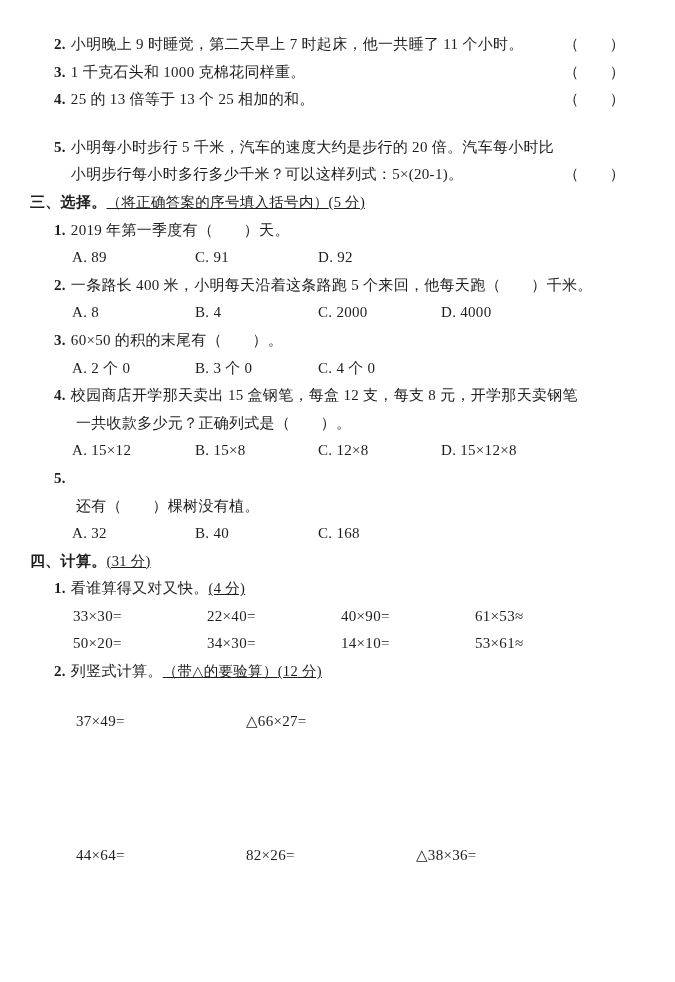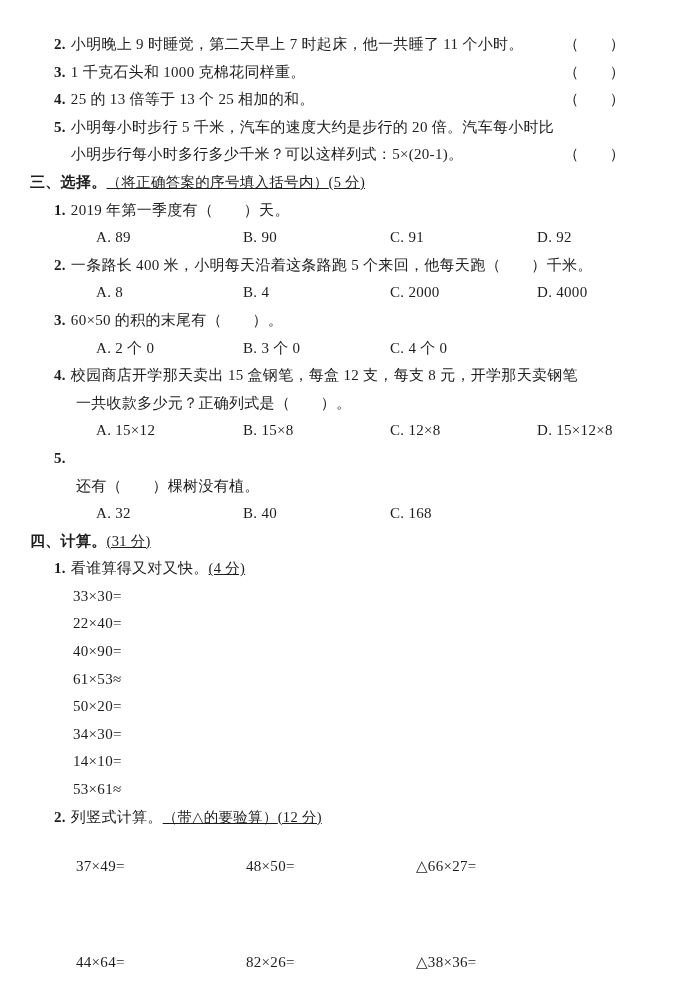--- a/index.html
+++ b/index.html
@@ -6,39 +6,39 @@
   body {
     width: 675px; height: 982px;
     background: #ffffff;
     font-family: "Liberation Serif", "DejaVu Serif", serif;
     font-size: 15px;
     color: #1d1d1d;
     overflow: hidden;
   }
   .doc { padding-top: 31px; line-height: 27.6px; letter-spacing: 0.3px; }
   .row { display: flex; align-items: baseline; }
-  .grow { flex: 1; }
+  .grow { flex: 1; margin-top: 20px; }
   .num {
     font-weight: bold;
     margin-left: 54px;
     margin-right: 5px;
     white-space: pre;
   }
   .bracket { margin-left: auto; margin-right: 50px; white-space: pre; }
   .hang { margin-left: 76px; }
   .sec-line { margin-left: 30px; }
   .sec-title { font-weight: bold; margin-top: 32px; }
   .note { font-size: 14.5px; text-decoration: underline; }
   .opts { margin-left: 72px; display: flex; }
-  .opt { width: 123px; white-space: pre; margin-left: 24px; }
-  .crow { margin-left: 73px; display: flex; flex-direction: column; }
+  .opt { width: 123px; white-space: pre; }
+  .crow { margin-left: 73px; display: flex; }
   .cexp { width: 134px; white-space: pre; }
   .vrow { margin-left: 76px; display: flex; margin-top: 22px; }
   .vexp { width: 170px; white-space: pre; }
-  .vrow2 { margin-top: 68px; align-items: center; }
+  .vrow2 { margin-top: 107px; align-items: center; }
 </style>
 </head>
 <body>
 
 <div class="doc">
 
   <div class="row">
     <span class="num">2.</span>
     <span>小明晚上 9 时睡觉，第二天早上 7 时起床，他一共睡了 11 个小时。</span>
     <span class="bracket">（　　）</span>
@@ -68,21 +68,20 @@
     <span class="sec-title">三、选择。</span><span class="note">（将正确答案的序号填入括号内）</span><span class="note">(5 分)</span>
   </div>
 
   <div>
     <div class="row">
       <span class="num">1.</span>
       <span>2019 年第一季度有（　　）天。</span>
     </div>
     <div class="opts">
       <span class="opt">A. 89</span>
-      <span class="opt">B. 90</span>
       <span class="opt">C. 91</span>
       <span class="opt">D. 92</span>
     </div>
   </div>
 
   <div>
     <div class="row">
       <span class="num">2.</span>
       <span>一条路长 400 米，小明每天沿着这条路跑 5 个来回，他每天跑（　　）千米。</span>
     </div>
@@ -155,21 +154,20 @@
   </div>
 
   <div class="row">
     <span class="num">2.</span>
     <span>列竖式计算。</span>
       <span class="note">（带△的要验算）</span>
       <span class="note">(12 分)</span>
   </div>
   <div class="vrow">
     <span class="vexp">37×49=</span>
-    <span class="vexp">48×50=</span>
     <span class="vexp">△66×27=</span>
   </div>
   <div class="vrow vrow2">
     <span class="vexp">44×64=</span>
     <span class="vexp">82×26=</span>
     <span class="vexp">△38×36=</span>
   </div>
 
 </div>
 

